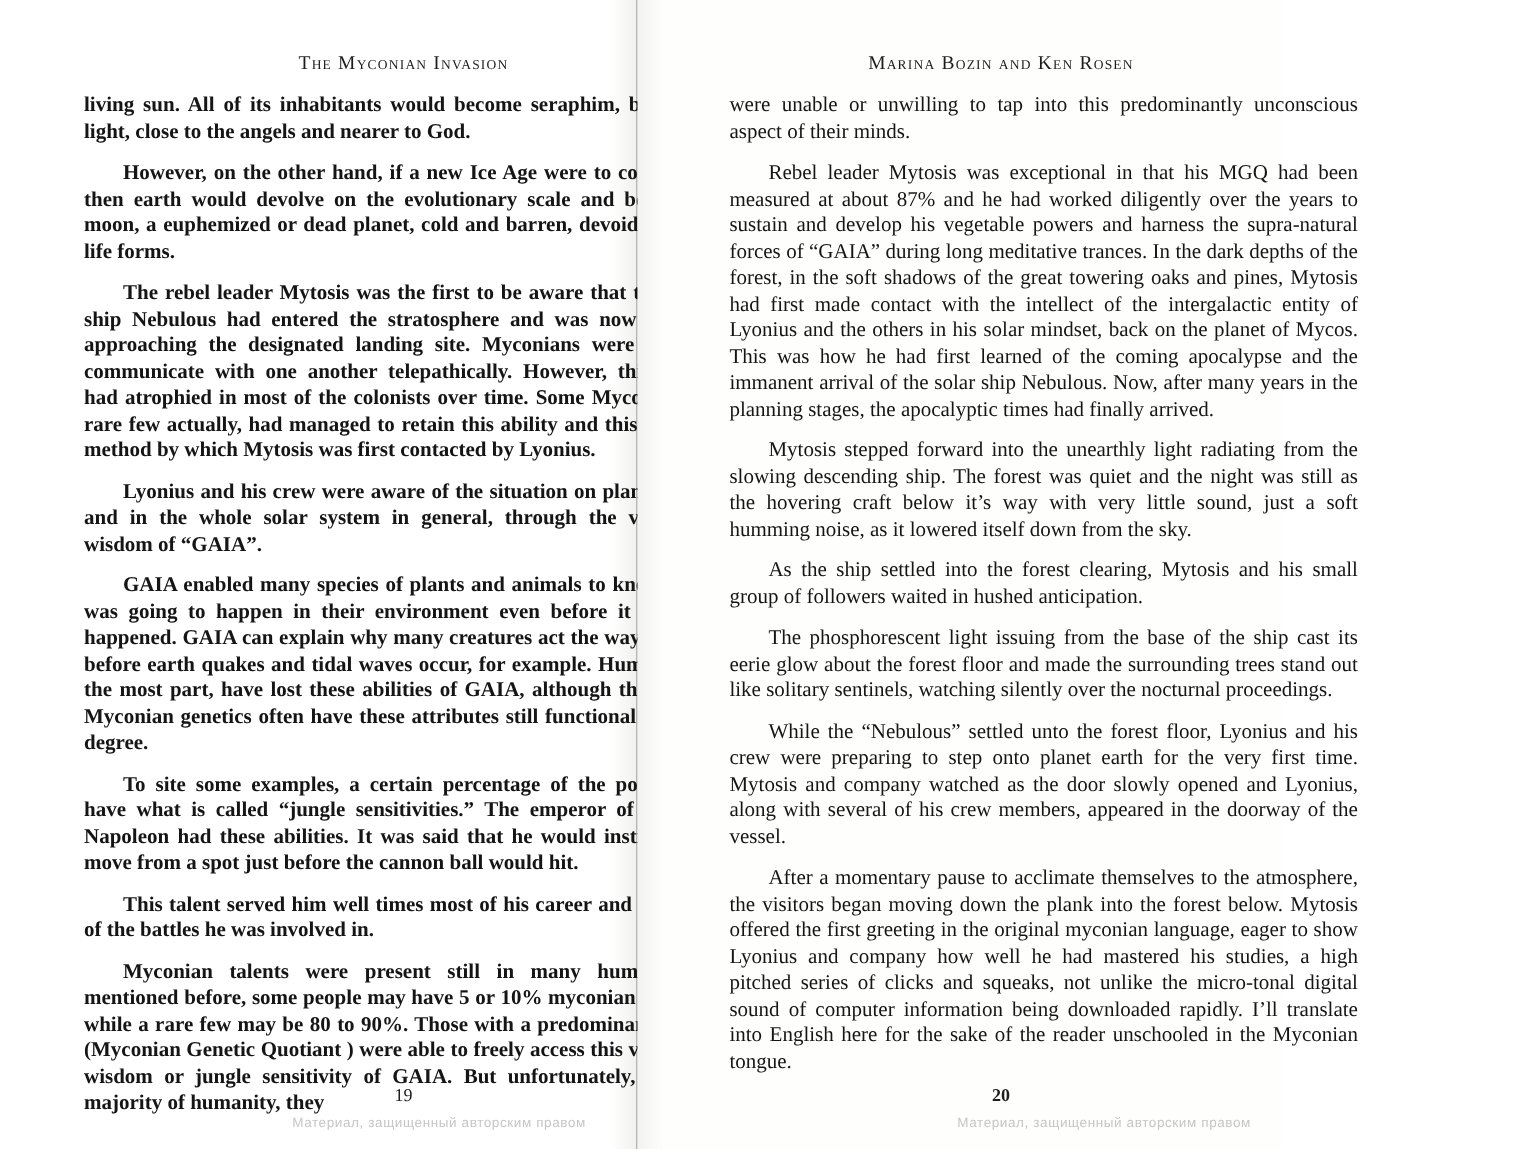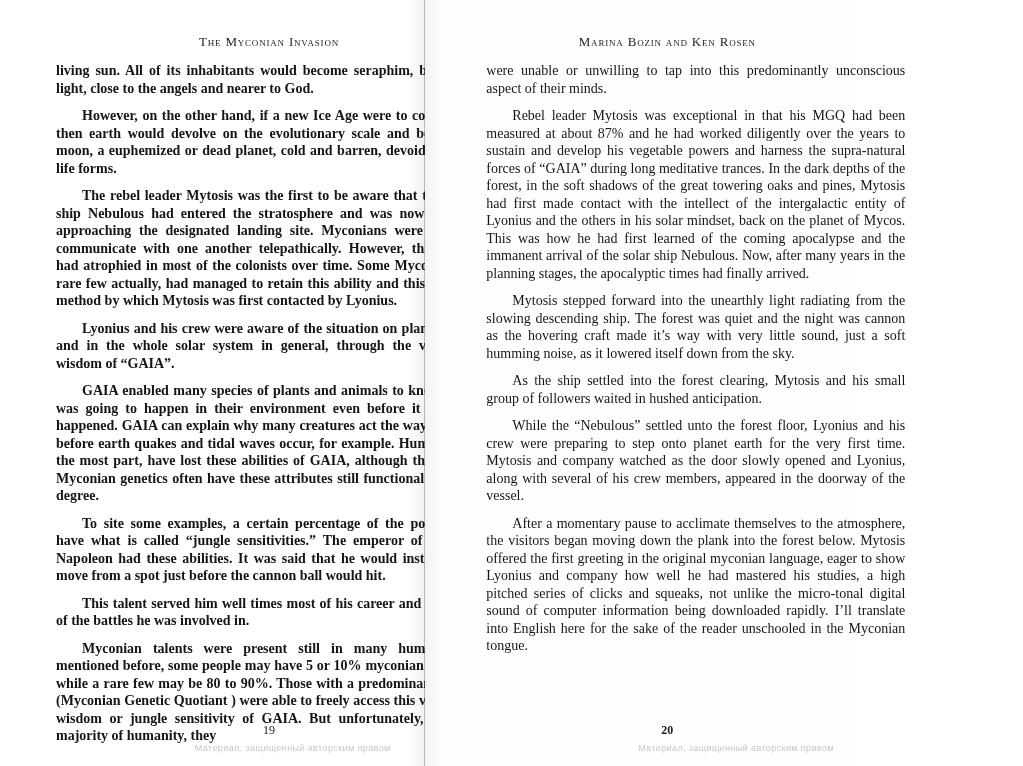--- a/index.html
+++ b/index.html
@@ -109,22 +109,23 @@
     <div class="watermark">Материал, защищенный авторским правом</div>
   </div>
 
   <div class="gutter"></div>
 
   <div class="page page-right">
     <div class="running-head">Marina Bozin and Ken Rosen</div>
     <div class="body-text">
         <p class="para">were unable or unwilling to tap into this predominantly unconscious aspect of their minds.</p>
         <p class="para indent">Rebel leader Mytosis was exceptional in that his MGQ had been measured at about 87% and he had worked diligently over the years to sustain and develop his vegetable powers and harness the supra-natural forces of “GAIA” during long meditative trances. In the dark depths of the forest, in the soft shadows of the great towering oaks and pines, Mytosis had first made contact with the intellect of the intergalactic entity of Lyonius and the others in his solar mindset, back on the planet of Mycos. This was how he had first learned of the coming apocalypse and the immanent arrival of the solar ship Nebulous. Now, after many years in the planning stages, the apocalyptic times had finally arrived.</p>
-        <p class="para indent">Mytosis stepped forward into the unearthly light radiating from the slowing descending ship. The forest was quiet and the night was cannon as the hovering craft made it’s way with very little sound, just a soft humming noise, as it lowered itself down from the sky.</p>
+        <p class="para indent">Mytosis stepped forward into the unearthly light radiating from the slowing descending ship. The forest was quiet and the night was still as the hovering craft below it’s way with very little sound, just a soft humming noise, as it lowered itself down from the sky.</p>
         <p class="para indent">As the ship settled into the forest clearing, Mytosis and his small group of followers waited in hushed anticipation.</p>
+        <p class="para indent">The phosphorescent light issuing from the base of the ship cast its eerie glow about the forest floor and made the surrounding trees stand out like solitary sentinels, watching silently over the nocturnal proceedings.</p>
         <p class="para indent">While the “Nebulous” settled unto the forest floor, Lyonius and his crew were preparing to step onto planet earth for the very first time. Mytosis and company watched as the door slowly opened and Lyonius, along with several of his crew members, appeared in the doorway of the vessel.</p>
         <p class="para indent">After a momentary pause to acclimate themselves to the atmosphere, the visitors began moving down the plank into the forest below. Mytosis offered the first greeting in the original myconian language, eager to show Lyonius and company how well he had mastered his studies, a high pitched series of clicks and squeaks, not unlike the micro-tonal digital sound of computer information being downloaded rapidly. I’ll translate into English here for the sake of the reader unschooled in the Myconian tongue.</p>
       </div>
     <div class="page-number">20</div>
     <div class="watermark">Материал, защищенный авторским правом</div>
   </div>
 
 </div>
 
 </body></html>

